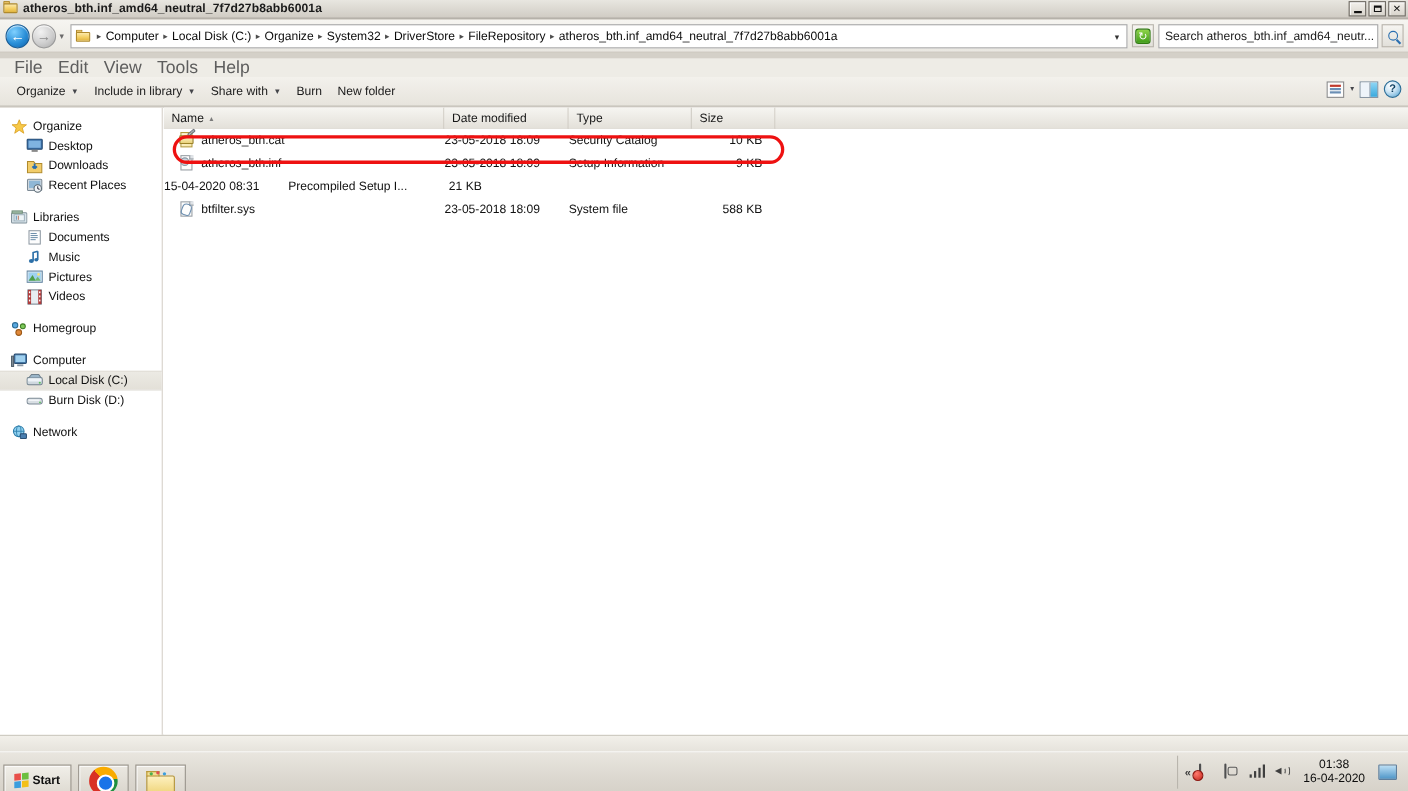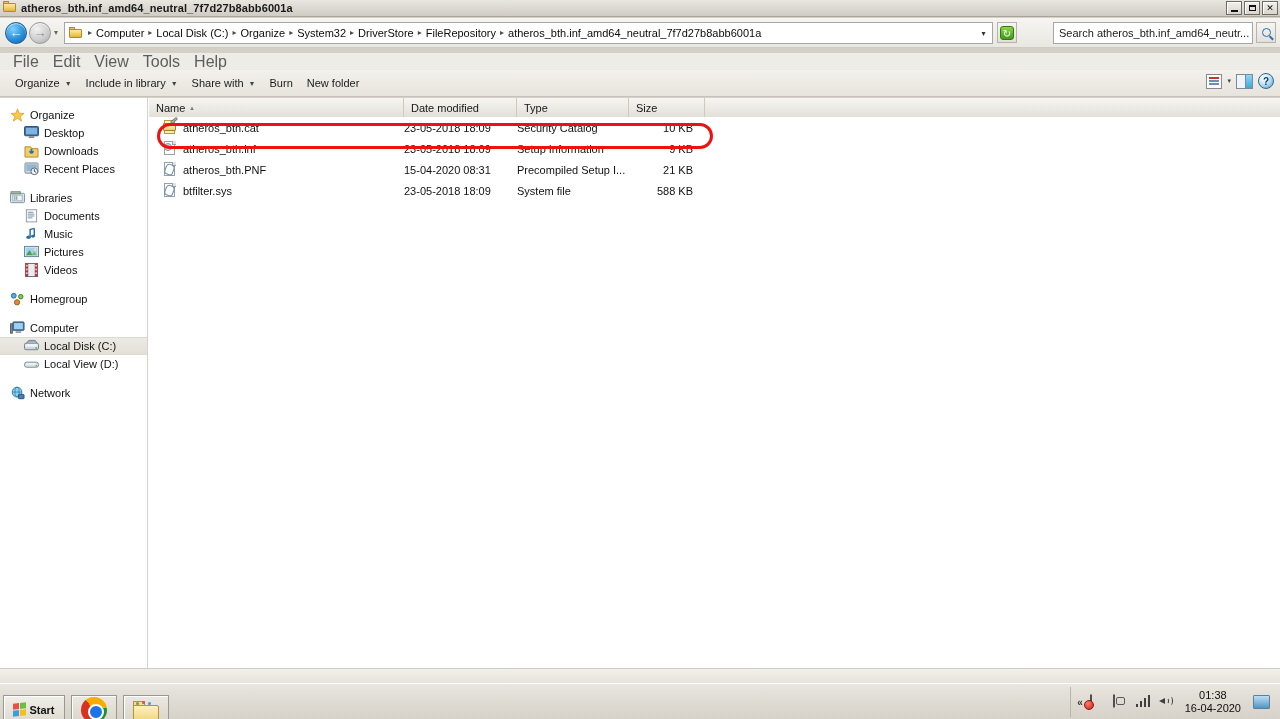--- a/index.html
+++ b/index.html
@@ -98,21 +98,21 @@
   .refresh-glyph {
     width: 14px; height: 14px; border-radius: 3px;
     background: linear-gradient(to bottom, #8fd44a 0%, #3f9c18 100%);
     color: #fff; font-size: 10px; line-height: 14px; text-align: center;
     border: 1px solid #2f7a10;
   }
   .searchbox {
     width: 200px; height: 22px; flex: none; margin-right: 3px;
     background: #fff; border: 1px solid #a6a6a6;
     display: flex; align-items: center; padding-left: 5px;
-    font-size: 11px; color: #1a1a1a; margin-left: 32px;
+    font-size: 11px; color: #1a1a1a;
   }
   .search-btn {
     width: 20px; height: 21px; flex: none; margin-right: 4px;
     background: linear-gradient(to bottom, #f6f5f1, #e2e0da);
     border: 1px solid #b7b3ab;
     display: flex; align-items: center; justify-content: center;
   }
   .mag {
     width: 9px; height: 9px; border: 1.6px solid #2a6fb0; border-radius: 50%;
     position: relative;
@@ -600,21 +600,21 @@
         <span>Local Disk (C:)</span>
       </div>
       <div class="np-item sub">
         <span class="npico">
           <svg width="15" height="14" viewBox="0 0 16 15">
               <rect x="0.5" y="5.5" width="15" height="5.5" rx="2.4" fill="#d9dfe4" stroke="#7c8a95"></rect>
               <rect x="2" y="6.6" width="11" height="1.6" rx="0.8" fill="#f2f5f8"></rect>
               <circle cx="13.2" cy="9.4" r="0.9" fill="#5ac05a"></circle>
             </svg>
         </span>
-        <span>Local View (D:)</span>
+        <span>Burn Disk (D:)</span>
       </div>
 
       <div class="np-gap"></div>
 
       <div class="np-item">
         <span class="npico">
           <svg width="15" height="14" viewBox="0 0 16 15">
               <circle cx="7.5" cy="6.5" r="5.2" fill="#8fd0f0" stroke="#2a7ba8"></circle>
               <ellipse cx="7.5" cy="6.5" rx="2.2" ry="5.2" fill="none" stroke="#2a7ba8" stroke-width="0.8"></ellipse>
               <path d="M2.4 6.5h10.2" stroke="#2a7ba8" stroke-width="0.8"></path>
@@ -661,28 +661,20 @@
                 <span class="gear"></span>
             </span>
             <span>atheros_bth.inf</span>
           </div>
           <div class="cell-date">23-05-2018 18:09</div>
           <div class="cell-type">Setup Information</div>
           <div class="cell-size">9 KB</div>
         </div>
 
         <div class="row">
-          <div class="cell-name">
-            <span class="fico sys">
-              <span class="page"></span>
-                <span class="fold"></span>
-                <span class="clip"></span>
-            </span>
-            <span>atheros_bth.PNF</span>
-          </div>
           <div class="cell-date">15-04-2020 08:31</div>
           <div class="cell-type">Precompiled Setup I...</div>
           <div class="cell-size">21 KB</div>
         </div>
 
         <div class="row">
           <div class="cell-name">
             <span class="fico sys">
               <span class="page"></span>
                 <span class="fold"></span>

